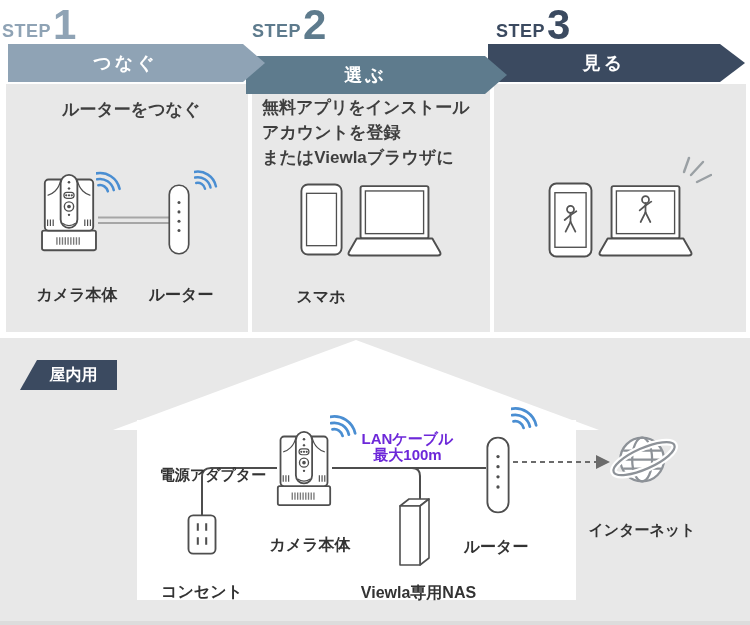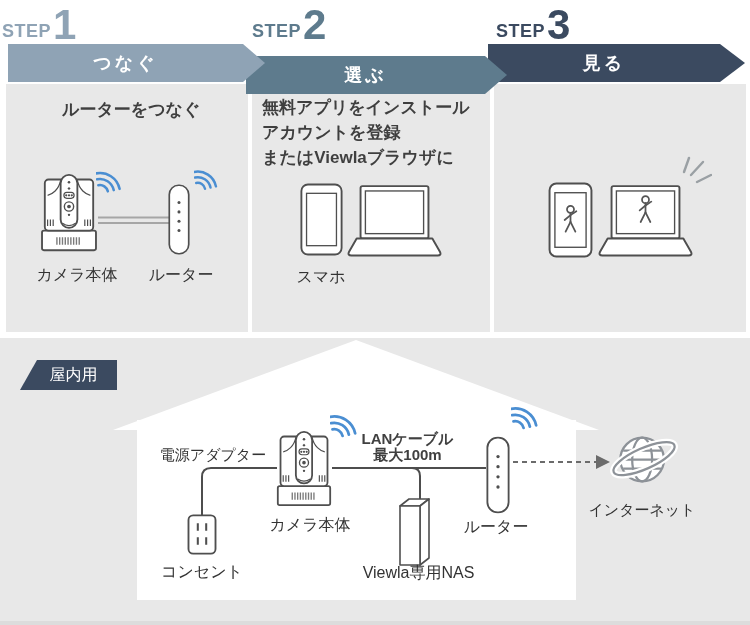--- a/index.html
+++ b/index.html
@@ -20,36 +20,36 @@
   #banner2{left:246px;width:261px;background:var(--step2);padding-right:22px;z-index:2;
            clip-path:polygon(0 0,239px 0,261px 50%,239px 100%,0 100%);margin-top:12px;}
   #banner3{left:488px;width:257px;background:var(--step3);padding-right:25px;z-index:1;
            clip-path:polygon(0 0,232px 0,257px 50%,232px 100%,0 100%);}
   
   .col{position:absolute;top:84px;height:248px;background:var(--bg_gray);}
   #col1{left:6px;width:242px;}
   #col2{left:252px;width:238px;}
   #col3{left:494px;width:252px;}
   .heading{position:absolute;font-size:17px;font-weight:600;line-height:25px;white-space:nowrap;color:var(--text_dark);}
-  .lbl{position:absolute;font-size:15px;font-weight:normal;color:#333;text-align:center;white-space:nowrap;}
+  .lbl{position:absolute;font-size:15px;font-weight:bold;color:#333;text-align:center;white-space:nowrap;margin-top:20px;}
   .lbl.big{font-size:16px;}
   .abs{position:absolute;}
   
   .bottom-bg{position:absolute;left:0;top:338px;width:750px;height:287px;background:var(--bg_gray);}
   .roof{position:absolute;left:113px;top:340px;width:486px;height:90px;background:#fff;
         clip-path:polygon(50% 0,100% 100%,0 100%);}
   .house-body{position:absolute;left:137px;top:420px;width:439px;height:180px;background:#fff;}
   .badge{position:absolute;left:37px;top:360px;height:30px;display:flex;z-index:5;}
   .badge-left{background:#fff;border:2px solid var(--step3);box-sizing:border-box;width:80px;
               display:flex;align-items:center;justify-content:center;font-size:16px;font-weight:bold;color:var(--step3);}
-  .badge-right{background:var(--step3);width:97px;margin-left:-17px;color:#fff;font-size:16px;font-weight:normal;
+  .badge-right{background:var(--step3);width:97px;margin-left:-17px;color:#fff;font-size:16px;font-weight:bold;
                display:flex;align-items:center;justify-content:center;box-sizing:border-box;padding-left:10px;
                clip-path:polygon(17px 0,100% 0,100% 100%,0 100%);}
   .lan-label{position:absolute;left:350px;top:431px;width:115px;text-align:center;
-             font-size:15px;font-weight:bold;color:#404040;line-height:16px;}
+             font-size:15px;font-weight:bold;color:#6d28d9;line-height:16px;}
   .bottom-edge{position:absolute;left:0;top:621px;width:750px;height:4px;background:#dcdcdc;}
   svg{display:block;}
 </style>
 </head>
 <body>
 
 <svg width="0" height="0" style="position:absolute" aria-hidden="true">
   <defs>
     <symbol id="sym-camera" viewBox="0 0 62 86">
       <g fill="#fff" stroke="#4f4f4f" stroke-width="2" stroke-linejoin="round">

